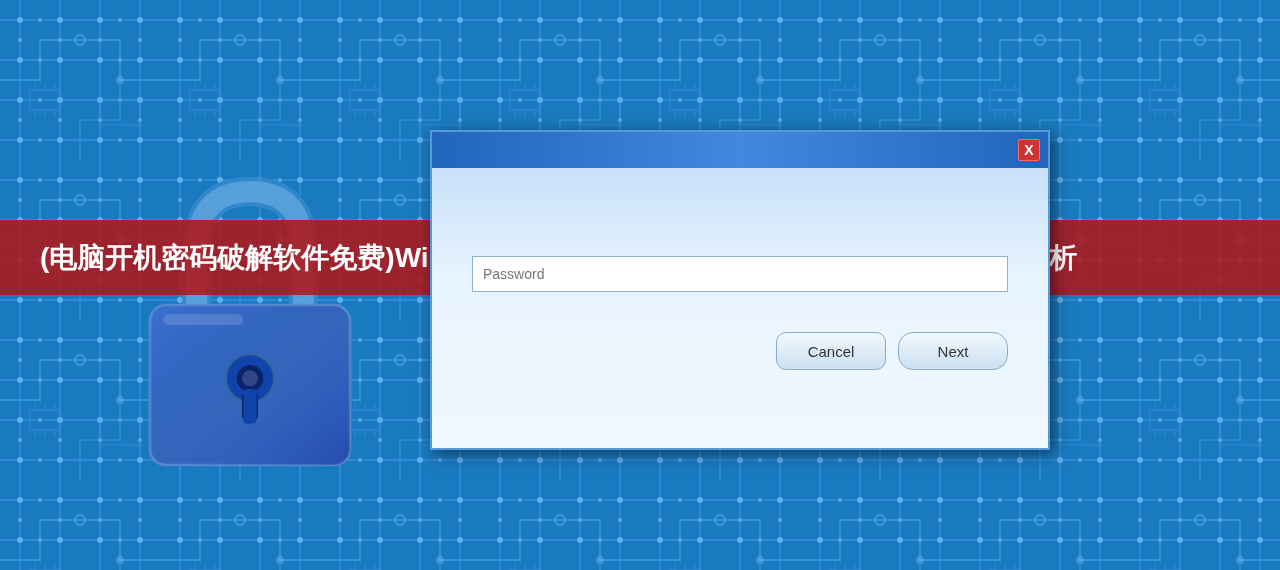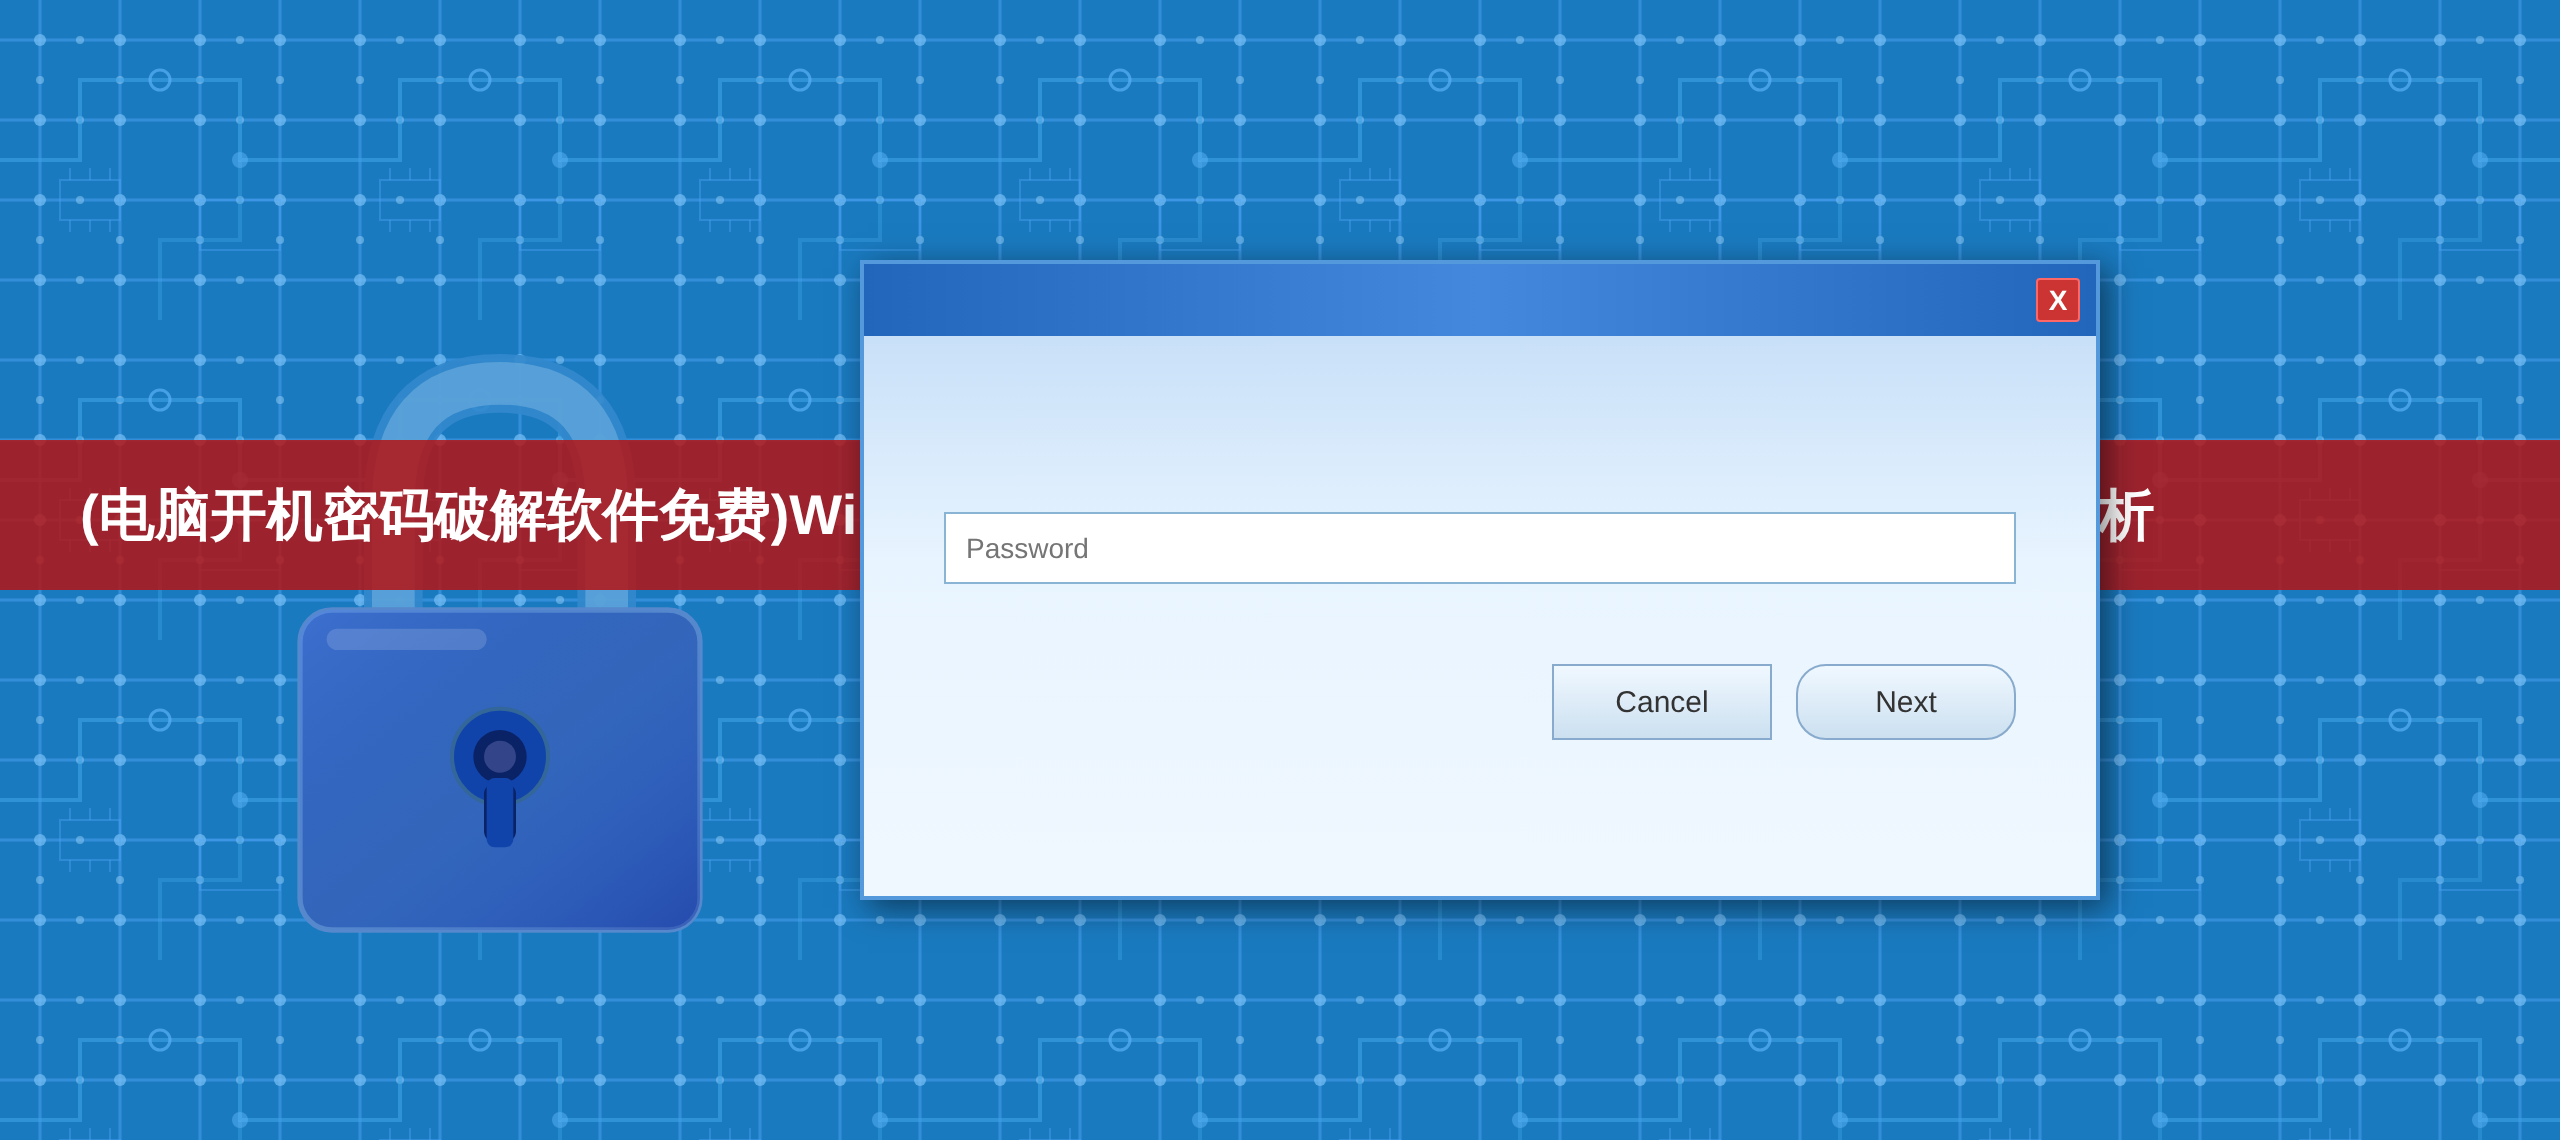--- a/index.html
+++ b/index.html
@@ -152,21 +152,21 @@
     }
 
     .btn-cancel {
       width: 110px;
       height: 38px;
       background: linear-gradient(180deg, #f0f8ff, #cce0f0);
       border: 1px solid #88aacc;
       color: #333;
       font-size: 15px;
       cursor: pointer;
-      border-radius: 0;
+      border-radius: 10px;
     }
 
     .btn-next {
       width: 110px;
       height: 38px;
       background: linear-gradient(180deg, #f0f8ff, #cce0f0);
       border: 1px solid #88aacc;
       color: #333;
       font-size: 15px;
       cursor: pointer;

